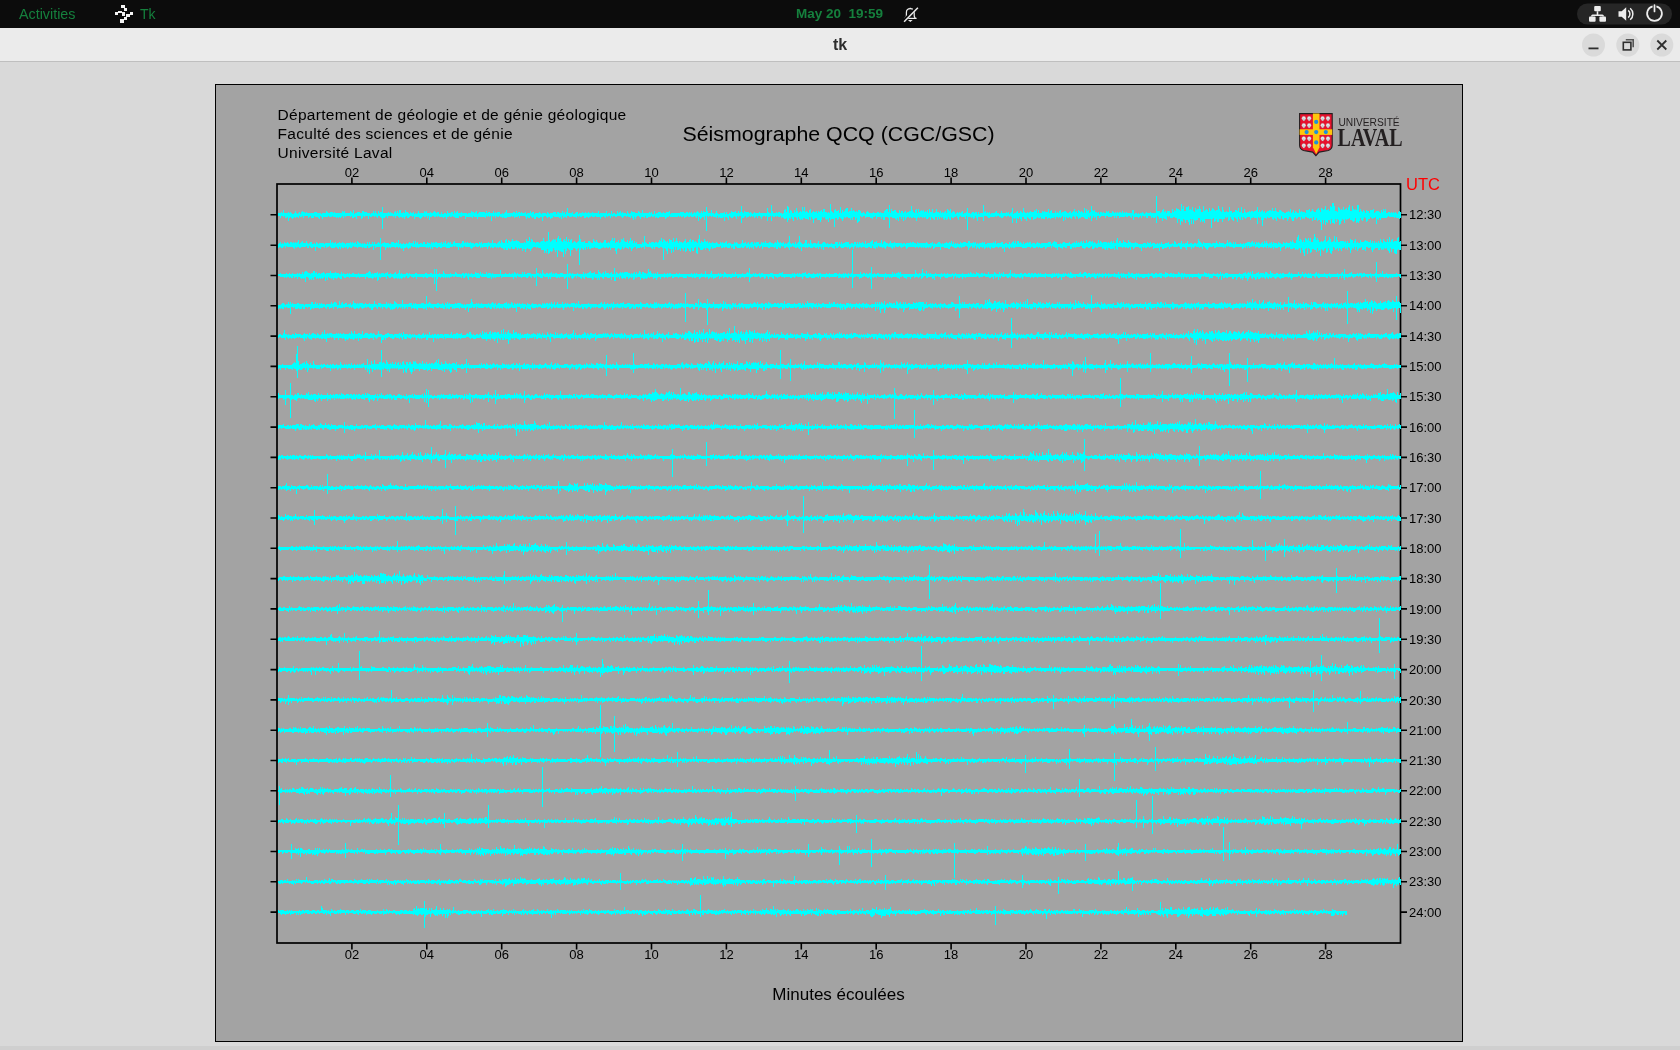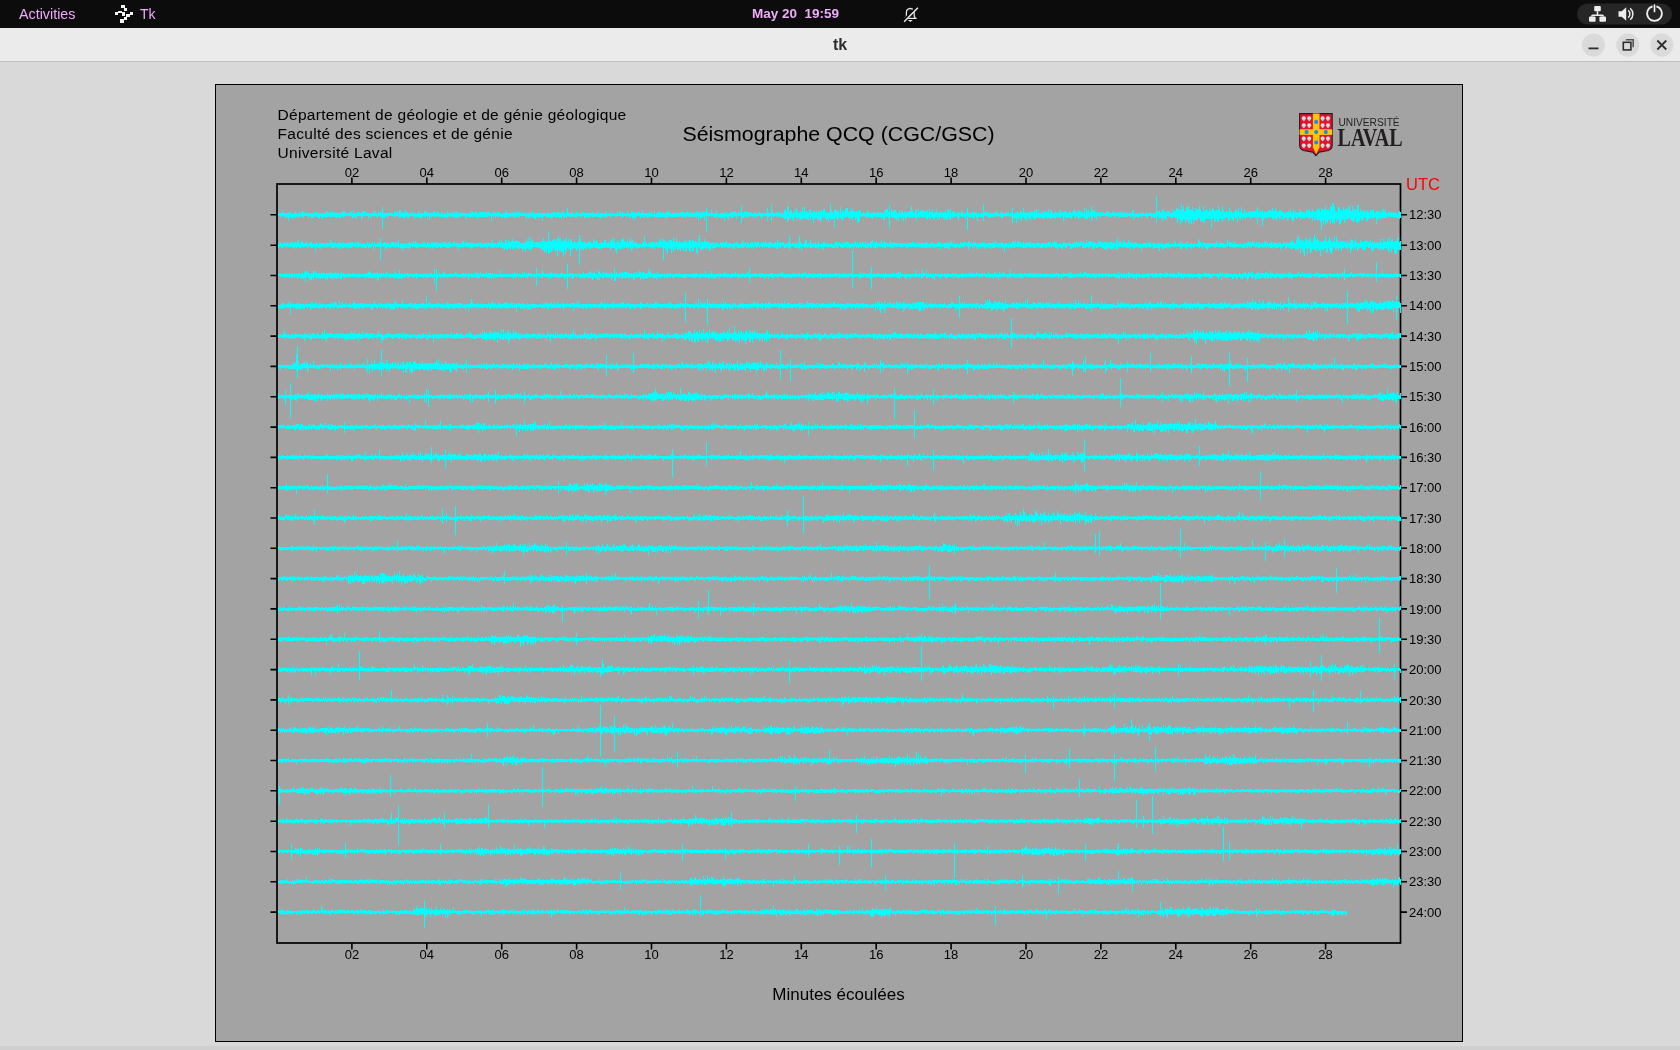--- a/index.html
+++ b/index.html
@@ -1,19 +1,19 @@
 <!DOCTYPE html>
 <html><head><meta charset="utf-8">
 <style>
  html,body{margin:0;padding:0;width:1680px;height:1050px;overflow:hidden;background:#d9d9d9;
    font-family:"Liberation Sans",sans-serif;-webkit-font-smoothing:antialiased;}
- #topbar{position:absolute;left:0;top:0;width:1680px;height:36px;background:#0c0c0c;color:#f0abfc;}
+ #topbar{position:absolute;left:0;top:0;width:1680px;height:36px;background:#0c0c0c;color:#15803d;}
  #topbar .act{position:absolute;left:19px;top:0;line-height:28px;font-size:14.3px;}
  #topbar .tk{position:absolute;left:140px;top:0;line-height:28px;font-size:14px;}
- #topbar .clock{position:absolute;left:752px;top:0;line-height:28px;font-size:13.5px;font-weight:bold;}
+ #topbar .clock{position:absolute;left:796px;top:0;line-height:28px;font-size:13.5px;font-weight:bold;}
  #titlebar{position:absolute;left:0;top:28px;width:1680px;height:34px;background:#ebebeb;border-bottom:1px solid #bfbfbf;box-sizing:border-box;}
  #titlebar .t{position:absolute;left:0;width:100%;text-align:center;line-height:33px;font-size:16px;font-weight:bold;color:#2d2d2d;}
  #page{position:absolute;left:215px;top:84px;width:1246px;height:956px;background:#a3a3a3;border:1.5px solid #000;}
  #botedge{position:absolute;left:0;top:1046px;width:1680px;height:4px;background:#cfcfcf;}
 </style></head>
 <body>
 <div id="topbar">
  <span class="act">Activities</span>
  <span class="tk">Tk</span>
  <span class="clock">May 20&nbsp;&nbsp;19:59</span>

